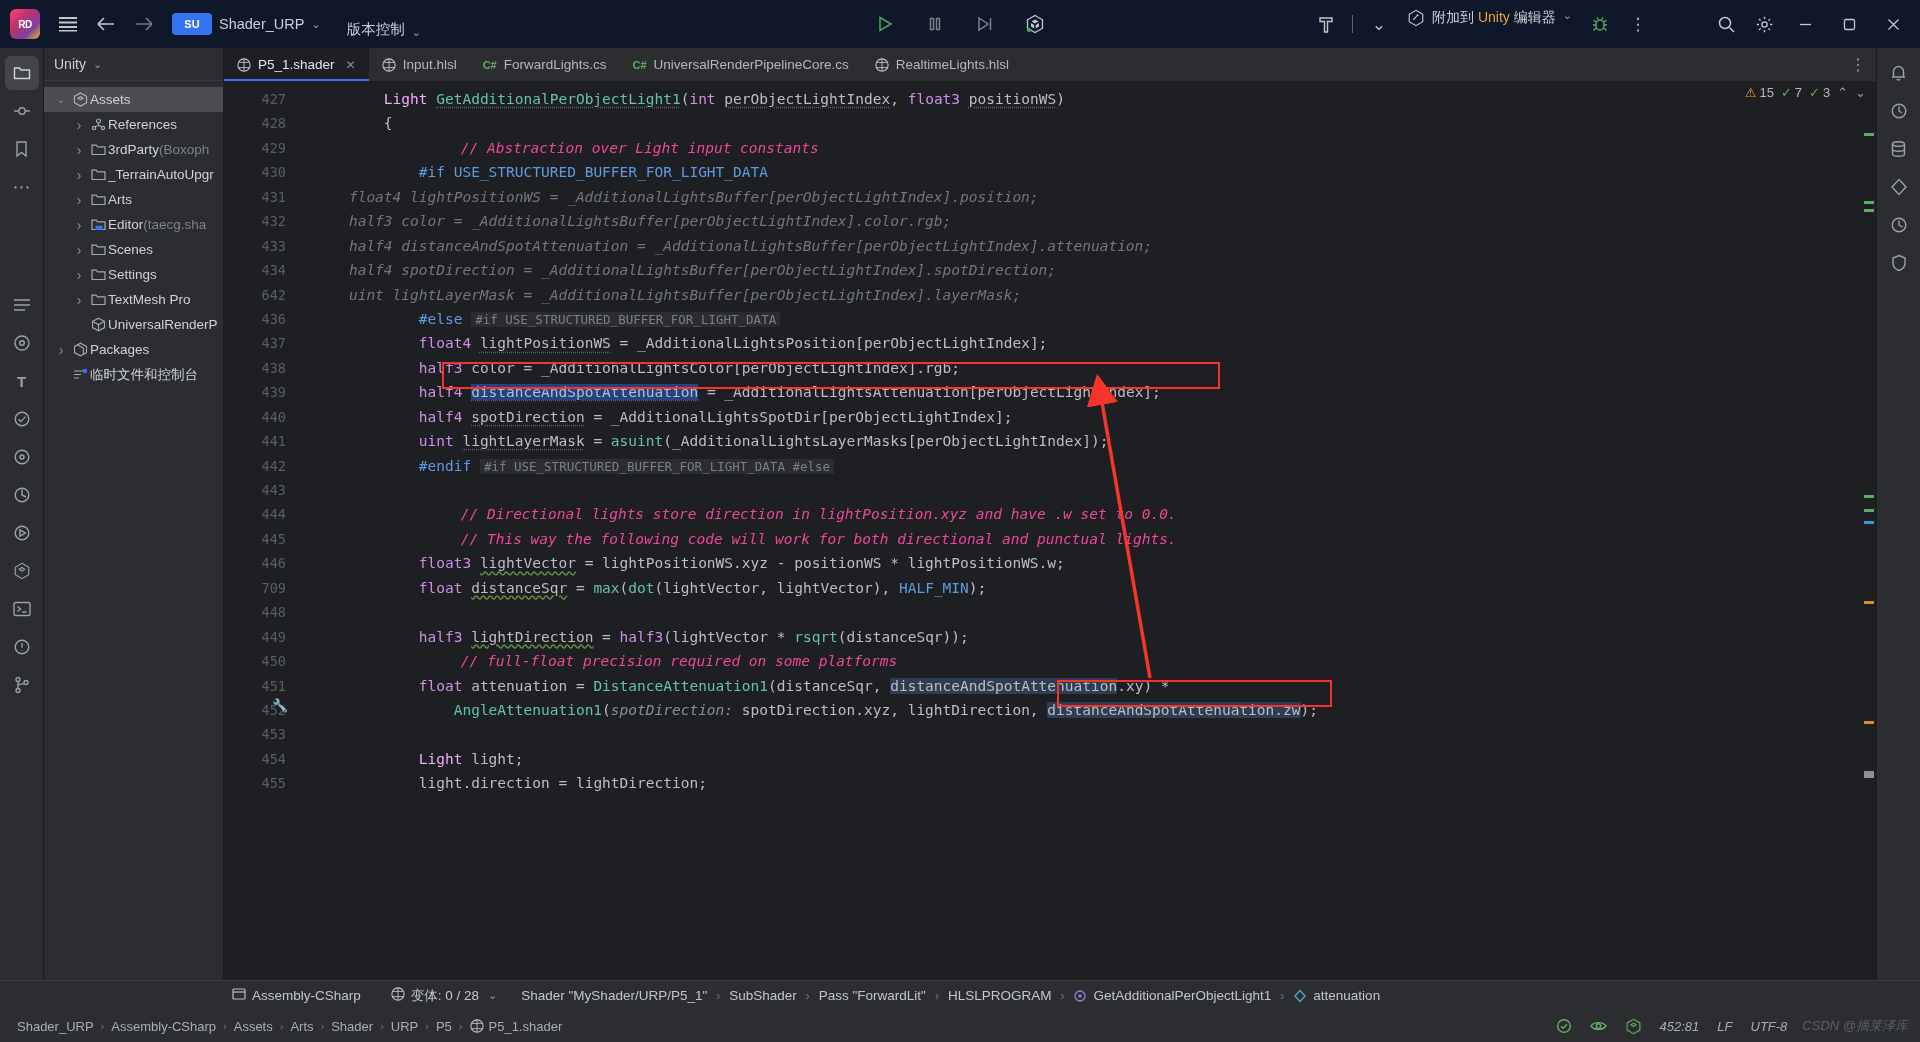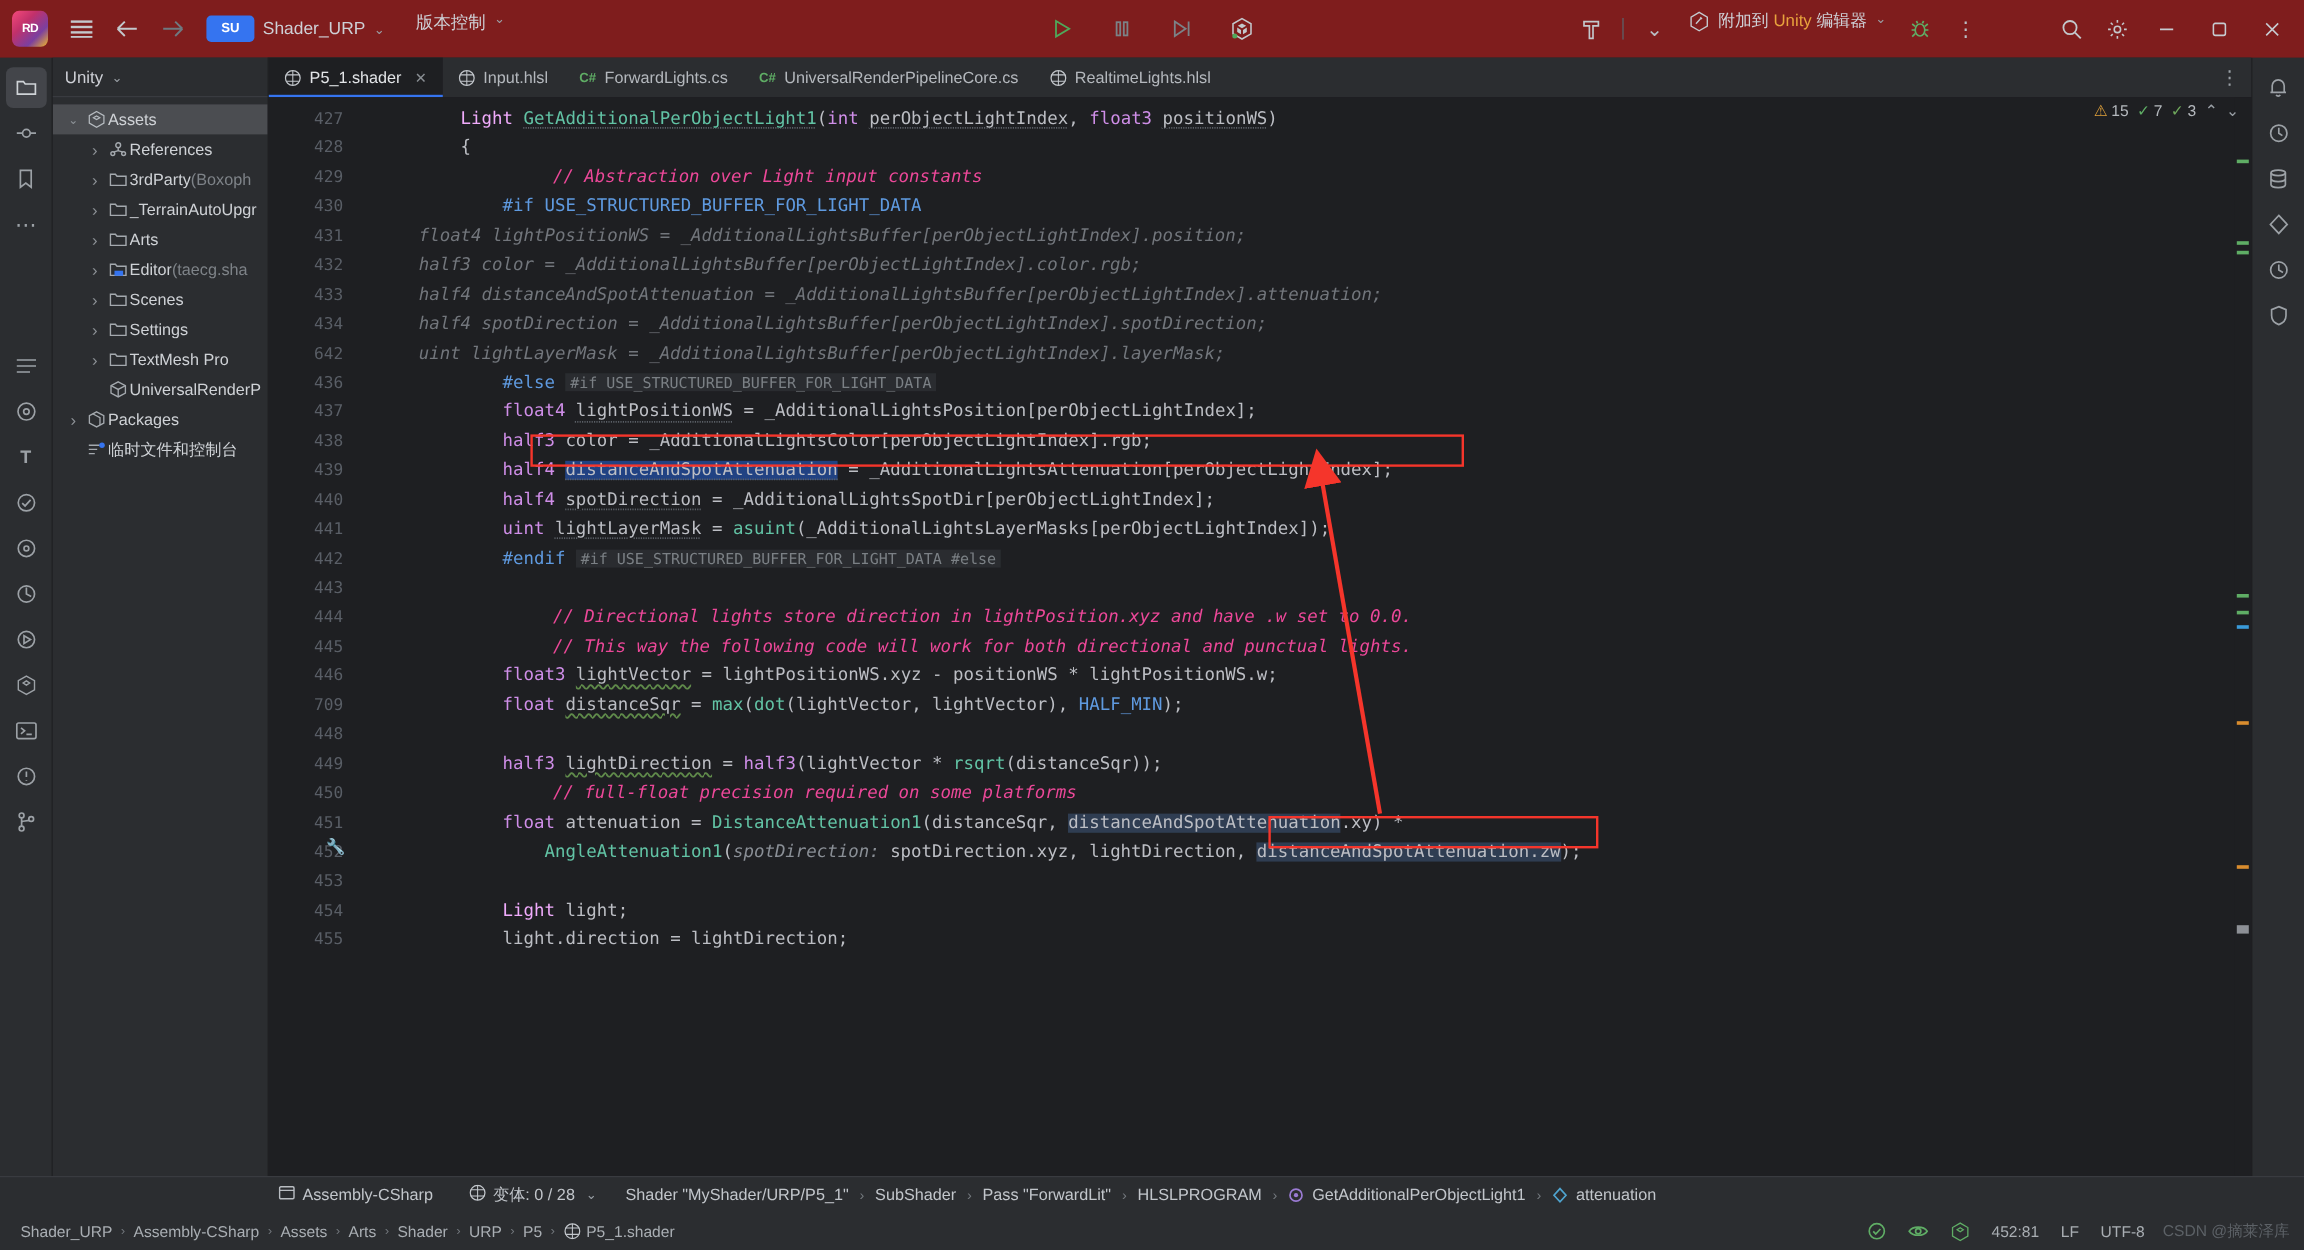--- a/index.html
+++ b/index.html
@@ -8,21 +8,21 @@
     background: #2b2d30;
     font-family: "Liberation Sans", sans-serif;
     color: #dfe1e5;
     overflow: hidden;
   }
   .app { width: 1920px; height: 1042px; display: flex; flex-direction: column; position: relative; }
 
   
   .titlebar {
     height: 48px; flex: 0 0 48px;
-    background: #7f1d1d;
+    background: #0f172a;
     display: flex; align-items: center;
     position: relative;
   }
   .tb-left { display: flex; align-items: center; gap: 2px; padding-left: 10px; }
   .tb-center { position: absolute; left: 0; right: 0; display: flex; justify-content: center; align-items: center; gap: 14px; pointer-events: none; }
   .tb-center > * { pointer-events: auto; }
   .tb-right { margin-left: auto; display: flex; align-items: center; gap: 2px; padding-right: 6px; }
 
   .rd-logo {
     width: 30px; height: 30px; border-radius: 6px;
@@ -38,21 +38,21 @@
   }
   .tbtn svg { display: block; }
   .su-badge {
     width: 40px; height: 22px; border-radius: 4px; background: #3574f0;
     color: #fff; font-size: 11px; font-weight: bold;
     display: flex; align-items: center; justify-content: center;
     margin-right: 7px;
   }
   .proj-chip { display: flex; align-items: center; height: 30px; padding: 0 8px; border-radius: 6px; font-size: 14.5px; color: #ced0d6; cursor: default; }
   .chev { margin-left: 7px; color: #9aa0a6; font-size: 11px; }
-  .vcs-chip { display: flex; align-items: flex-start; height: 30px; padding: 0 8px; border-radius: 6px; font-size: 14.5px; color: #ced0d6; margin-left: 8px; cursor: default; }
+  .vcs-chip { display: flex; align-items: flex-end; height: 30px; padding: 0 8px; border-radius: 6px; font-size: 14.5px; color: #ced0d6; margin-left: 8px; cursor: default; }
 
   .run-cfg { display: flex; align-items: flex-start; height: 30px; padding: 0 8px; border-radius: 6px; font-size: 14px; color: #ced0d6; cursor: default; }
   .unity-word { color: #e8a33d; margin: 0 4px; }
   .sep-v { width: 1px; height: 18px; background: #5a676f; margin: 0 6px; }
 
   .winbtn { width: 42px; height: 48px; display: flex; align-items: center; justify-content: center; color: #c6cbd0; font-size: 15px; }
 
   
   .body { flex: 1; display: flex; min-height: 0; }
 
@@ -153,21 +153,21 @@
   .navitem { display: flex; align-items: center; gap: 6px; padding: 0 8px; height: 24px; border-radius: 4px; white-space: nowrap; }
   .navsep { color: #73787d; font-size: 12px; padding: 0 1px; }
 
   .statusbar {
     height: 32px; flex: 0 0 32px; background: #2b2d30;
     display: flex; align-items: center; font-size: 13px; color: #a9aeb3;
     padding-left: 10px; gap: 0;
   }
   .crumb { padding: 0 7px; height: 22px; display: flex; align-items: center; border-radius: 4px; white-space: nowrap; }
   .crumb-sep { color: #72777c; font-size: 11px; }
-  .status-right { margin-left: auto; display: flex; align-items: center; gap: 0; padding-right: 12px; }
+  .status-right { margin-left: auto; display: flex; align-items: center; gap: 0; padding-right: 12px; font-style: italic; }
   .sr-item { padding: 0 9px; height: 22px; display: flex; align-items: center; border-radius: 4px; white-space: nowrap; }
   .watermark { color: #5c6166; font-size: 13px; padding-left: 6px; }
 
   .icon-sm { display: inline-flex; align-items: center; justify-content: center; }
 </style>
 </head>
 <body>
 
 <div class="app">
 

